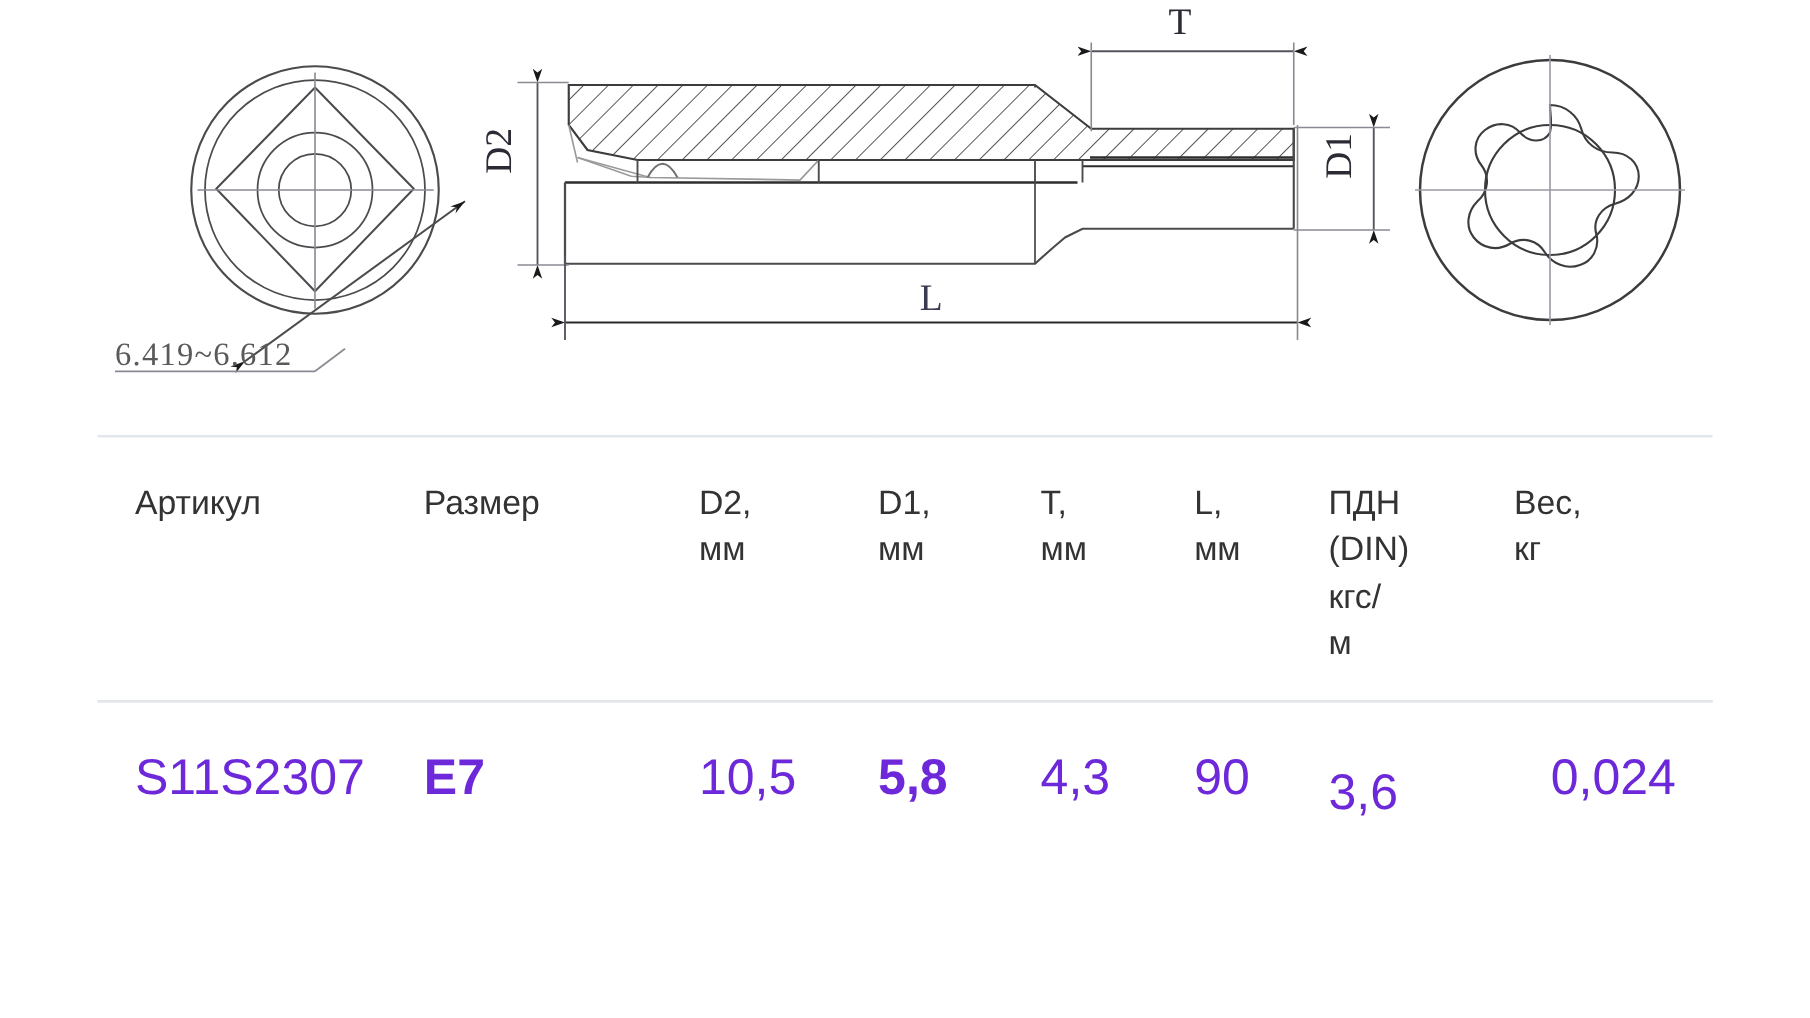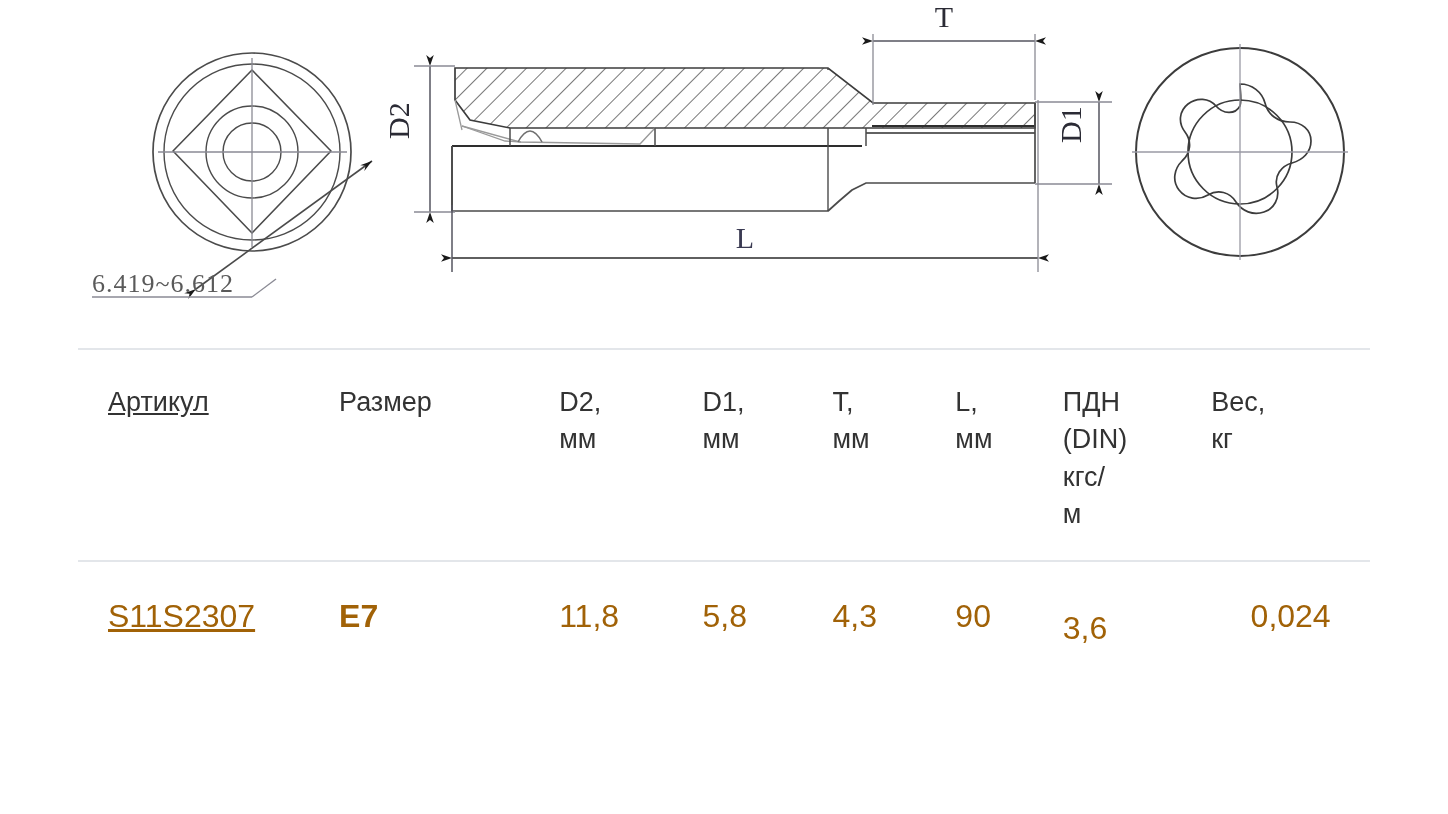--- a/index.html
+++ b/index.html
@@ -54,28 +54,28 @@
     border-top: 2px solid #e3e6ea;
     border-bottom: 2px solid #e3e6ea;
     white-space: pre-line;
   }
   #spec-table tbody td {
     vertical-align: top;
     padding: 34px 0 0 0;
     line-height: 1.3;
     height: 120px;
     box-sizing: border-box;
-    font-size: 32px;
-    color: #a16207;
+    font-size: 40px;
+    color: #6d28d9;
   }
   
-  .c-art   { width: 255px; padding-left: 30px !important; text-decoration: underline; }
+  .c-art   { width: 255px; padding-left: 30px !important; }
   .c-size  { width: 215px; font-weight: bold; }
   .c-d2    { width: 140px; }
-  .c-d1    { width: 127px; }
+  .c-d1    { width: 127px; font-weight: bold; }
   .c-t     { width: 120px; }
   .c-l     { width: 105px; }
   .c-pdn   { width: 145px; }
   .c-mass  { width: 155px; text-align: center; }
 
   td.c-art  { font-size: 32px; }
   td.c-pdn  { font-size: 29px; padding-top: 46px !important; }
 </style>
 </head>
 <body>
@@ -220,21 +220,21 @@
 кгс/
 м</th>
         <th class="c-mass">Вес,
 кг</th>
       </tr>
     </thead>
     <tbody>
       <tr>
         <td class="c-art">S11S2307</td>
         <td class="c-size">E7</td>
-        <td class="c-d2">11,8</td>
+        <td class="c-d2">10,5</td>
         <td class="c-d1">5,8</td>
         <td class="c-t">4,3</td>
         <td class="c-l">90</td>
         <td class="c-pdn">3,6</td>
         <td class="c-mass">0,024</td>
       </tr>
     </tbody>
   </table>
 
 </div>

